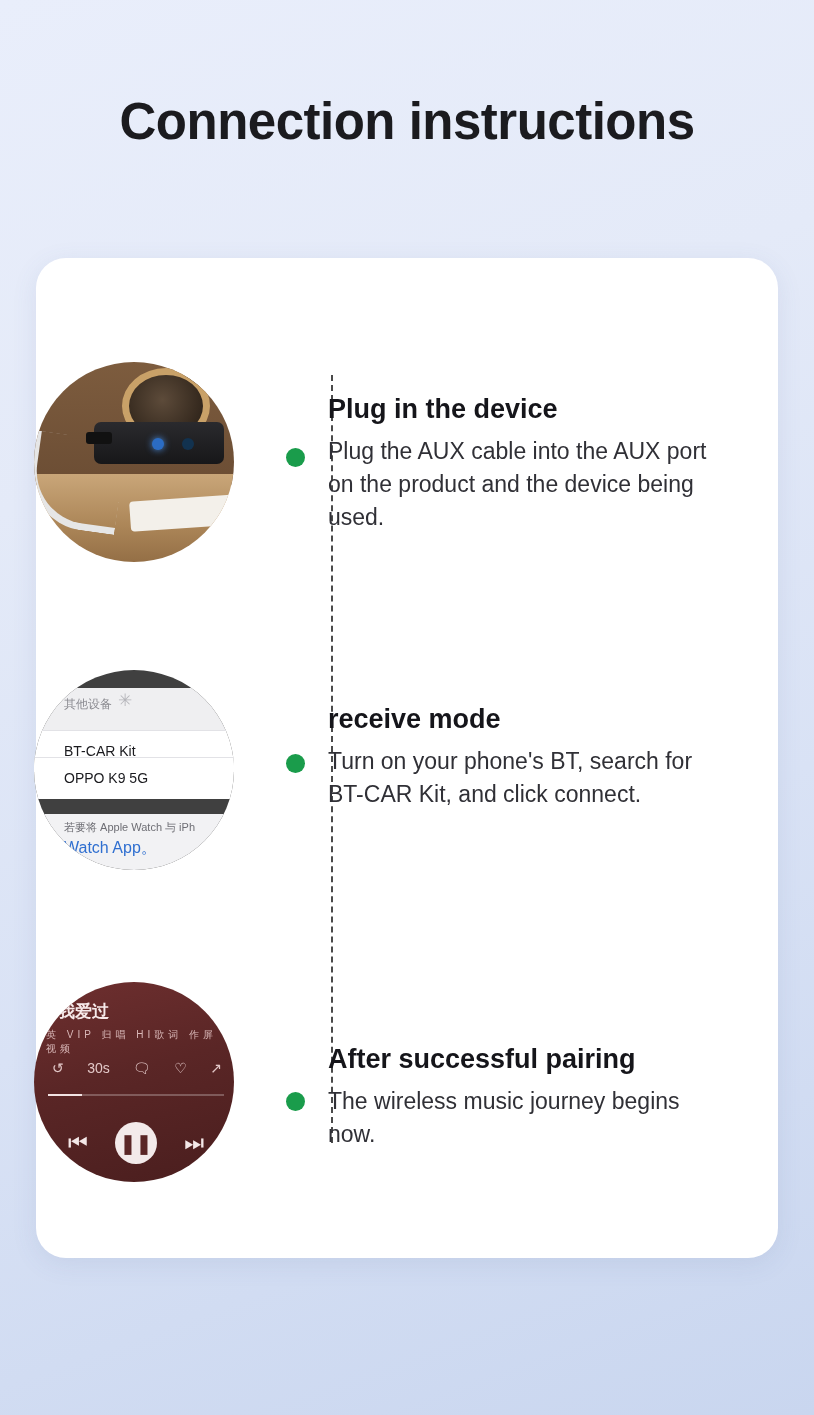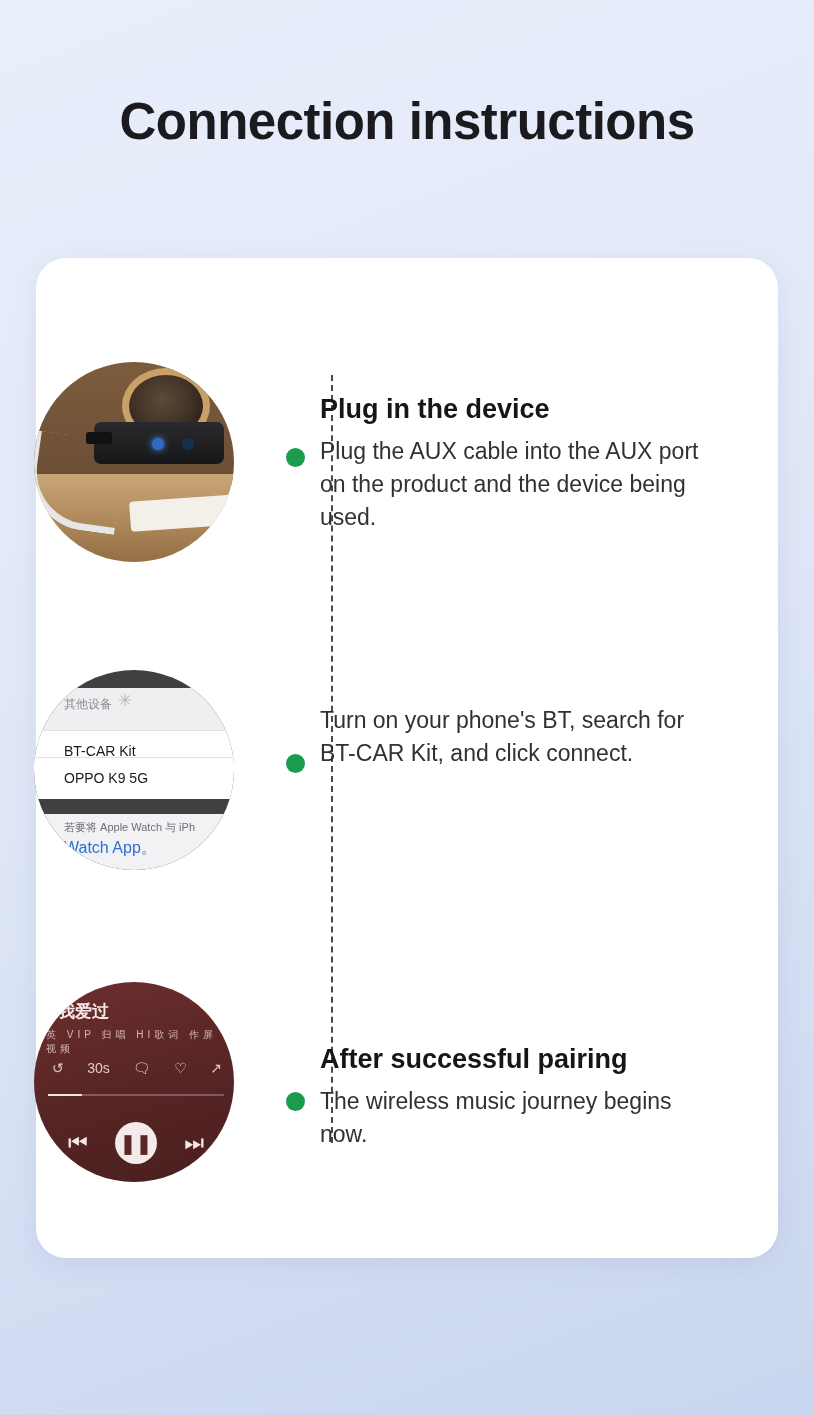--- a/index.html
+++ b/index.html
@@ -74,21 +74,21 @@
     position: absolute;
     width: 19px;
     height: 19px;
     border-radius: 50%;
     background: #1a9c4b;
     left: 286px;
   }
 
   .step-text {
     position: absolute;
-    left: 320px;
+    left: 328px;
     width: 400px;
   }
 
   .step-heading {
     font-size: 27px;
     font-weight: bold;
     color: #15151a;
     margin: 0 0 10px 0;
     white-space: nowrap;
   }
@@ -265,20 +265,21 @@
       <div class="row r2">
         <span>OPPO K9 5G</span>
       </div>
       <div class="foot">
         <div class="l1">若要将 Apple Watch 与 iPh</div>
         <div class="l2">Watch App。</div>
       </div>
     </div>
     <div class="dot" style="top:84px;"></div>
     <div class="step-text" style="top:34px;">
+      <div class="step-heading">receive mode</div>
       <div class="step-body">Turn on your phone's BT, search for BT-CAR Kit, and click connect.</div>
     </div>
   </div>
 
   <div class="step" style="top:982px;">
     <div class="step-thumb img3">
       <div class="song">我爱过</div>
       <div class="tags">英 VIP 归唱 HI歌词 作屏 视频</div>
       <div class="ctrlrow">
         <span>↺</span>

